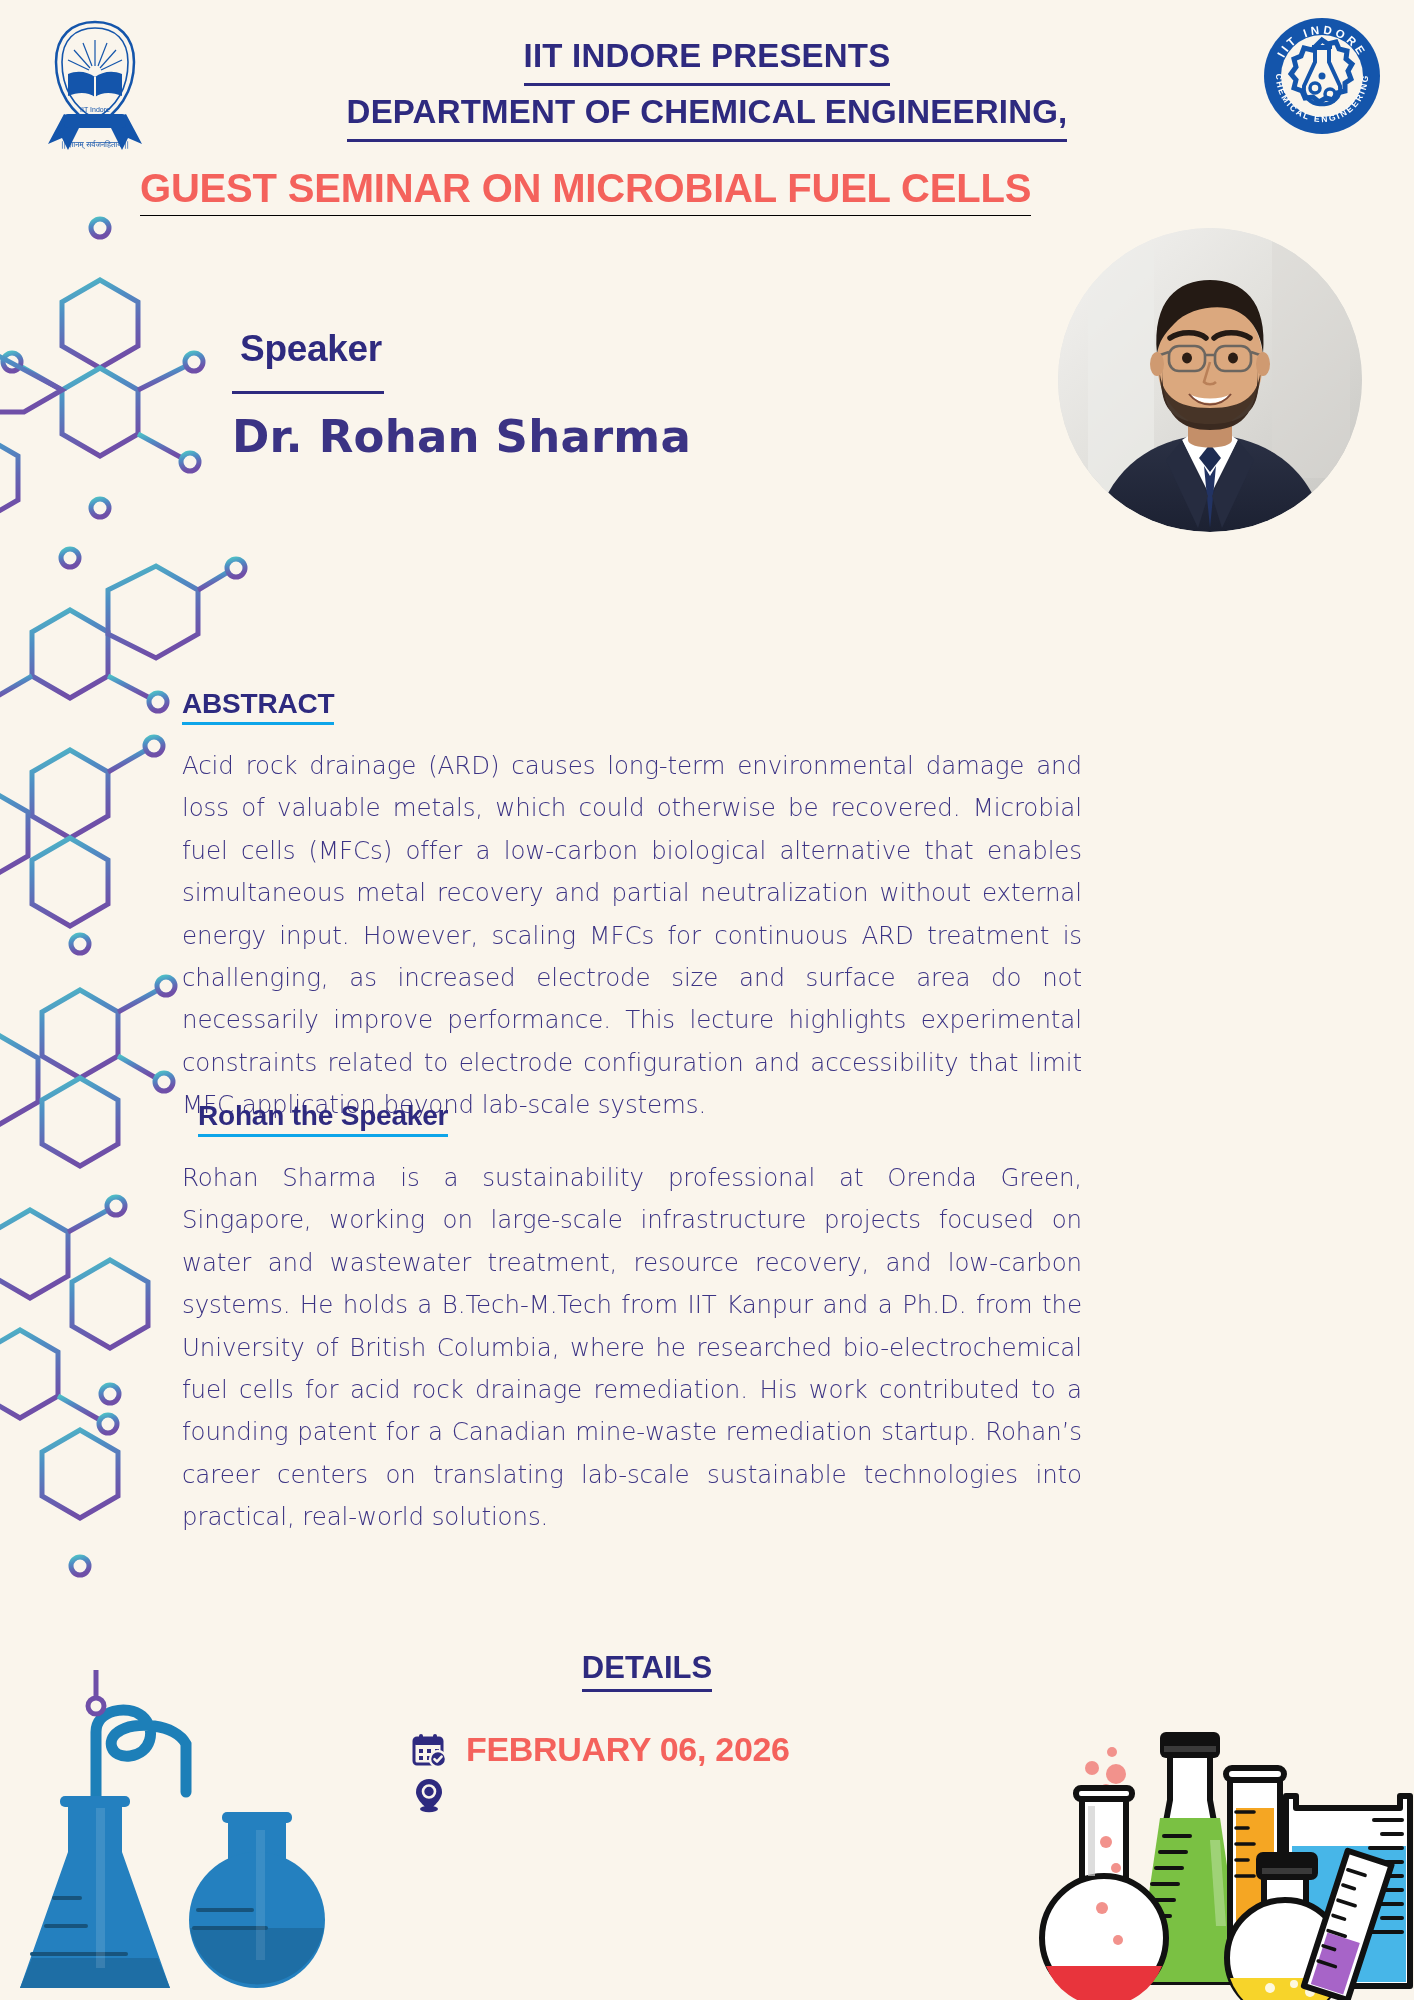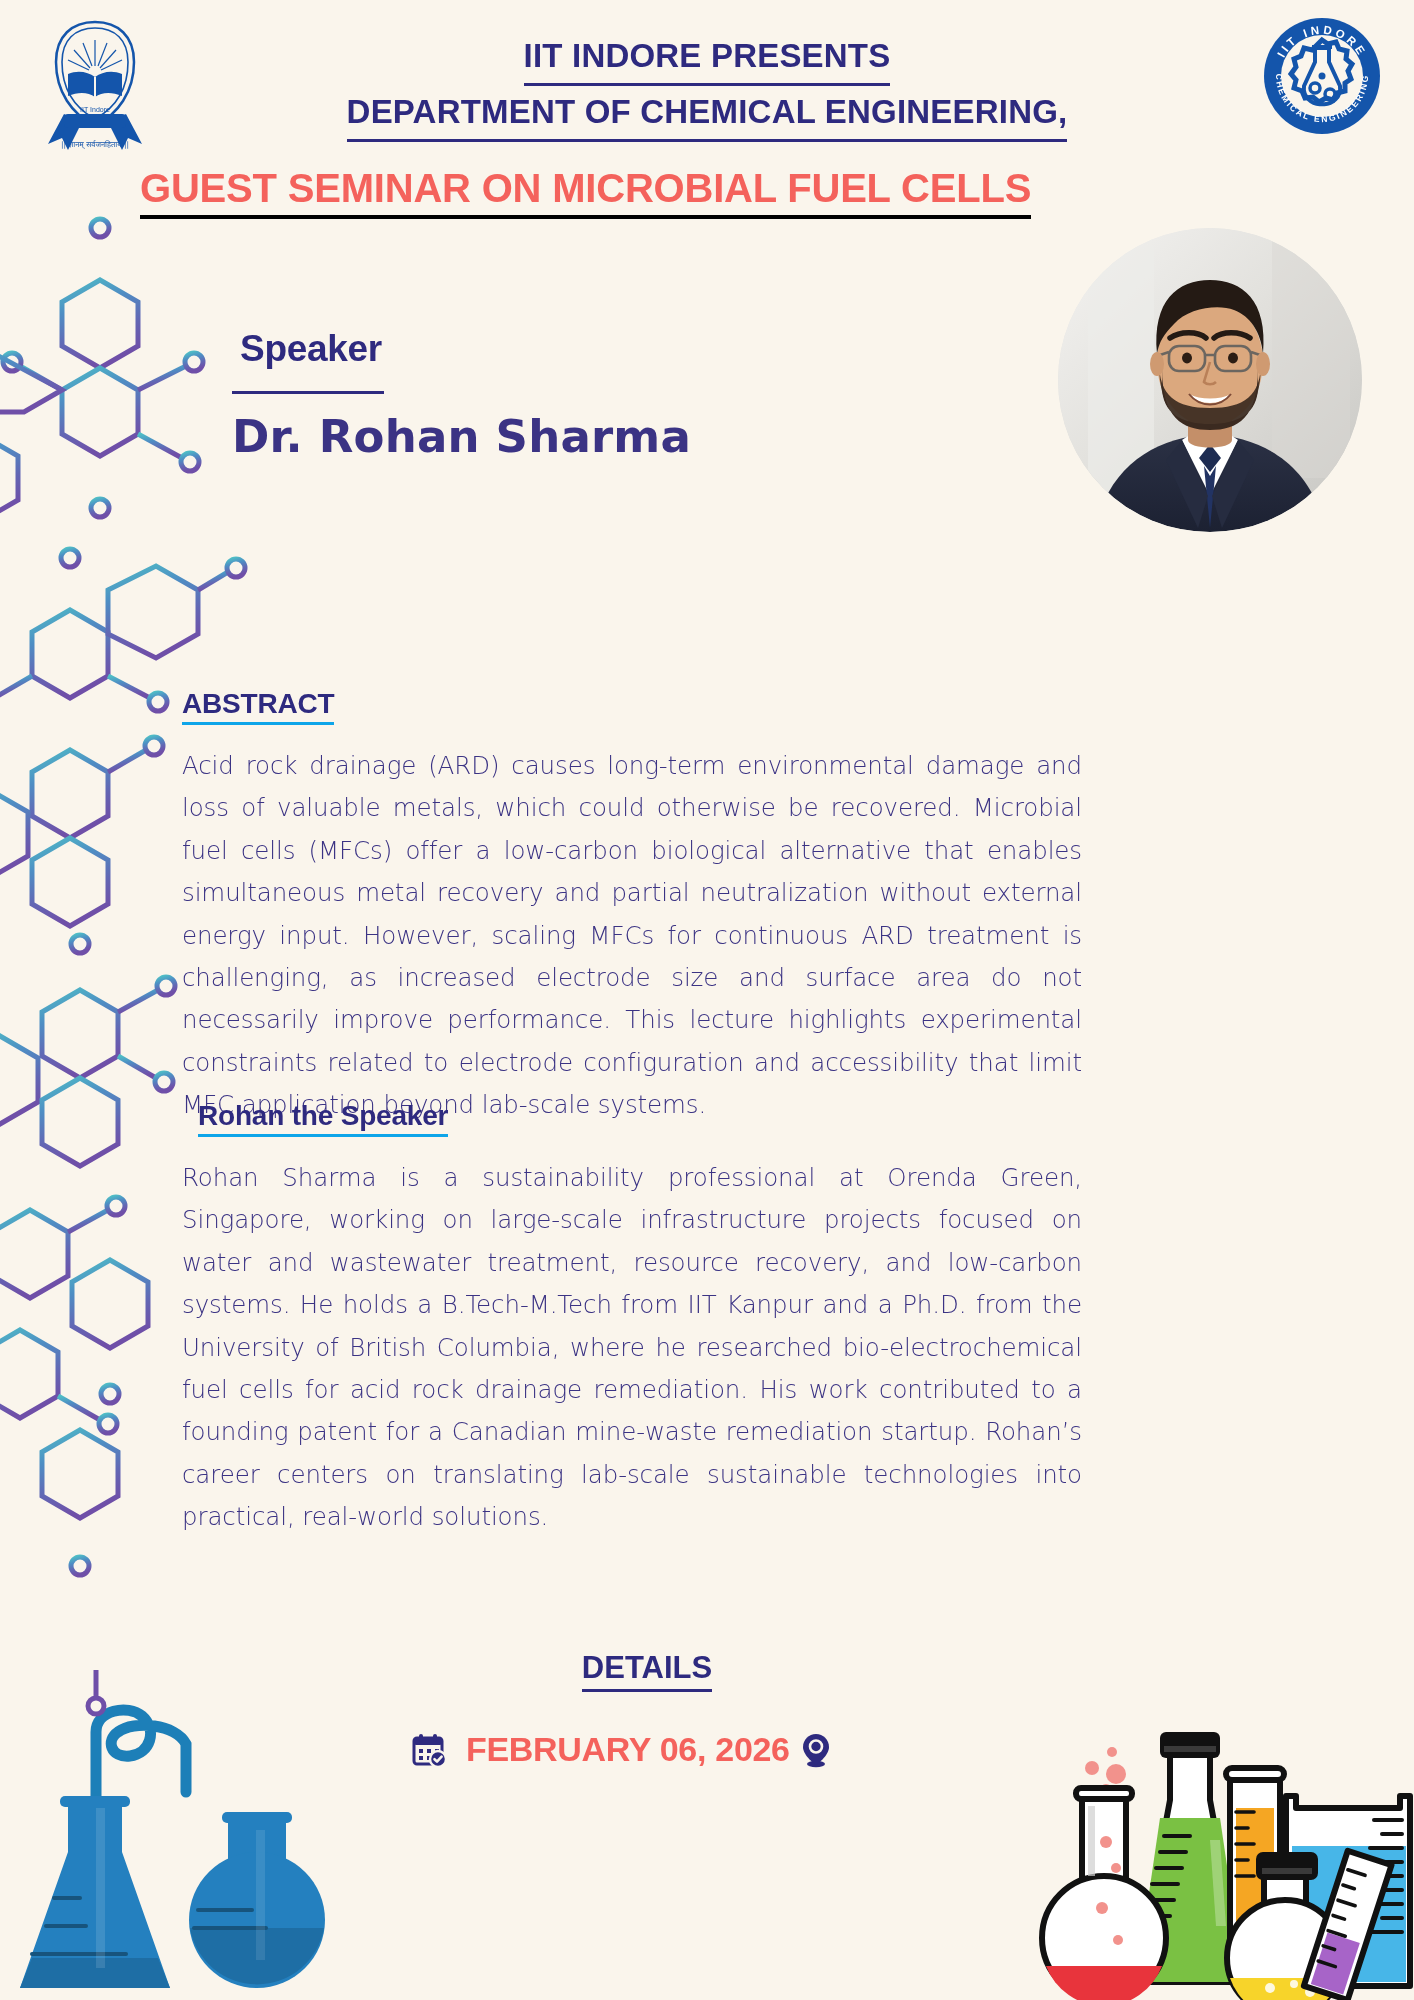--- a/index.html
+++ b/index.html
@@ -72,21 +72,21 @@
     left: 140px; top: 166px;
     width: 1110px;
     color: #f4625c;
     font-weight: bold;
     font-size: 40px;
     letter-spacing: -0.2px;
     z-index: 5;
   }
   .seminar-title span {
     display: inline-block;
-    border-bottom: 4px solid #000000;
+    border-bottom: 1px solid #000000;
     padding-bottom: 4px;
   }
 
   
   .speaker-block {
     position: absolute;
     left: 232px; top: 328px;
     z-index: 5;
   }
   .speaker-label {
@@ -166,21 +166,21 @@
     font-weight: bold;
     font-size: 31px;
     display: inline-block;
     border-bottom: 3px solid #2e2a7f;
     padding-bottom: 3px;
   }
   .details-list {
     margin-top: 38px;
     margin-left: 410px;
     display: flex;
-    flex-direction: row;
+    flex-direction: column;
     gap: 7px;
   }
   .detail-row {
     display: flex;
     align-items: center;
     gap: 18px;
   }
   .detail-icon {
     width: 38px; height: 38px;
     flex: 0 0 38px;

